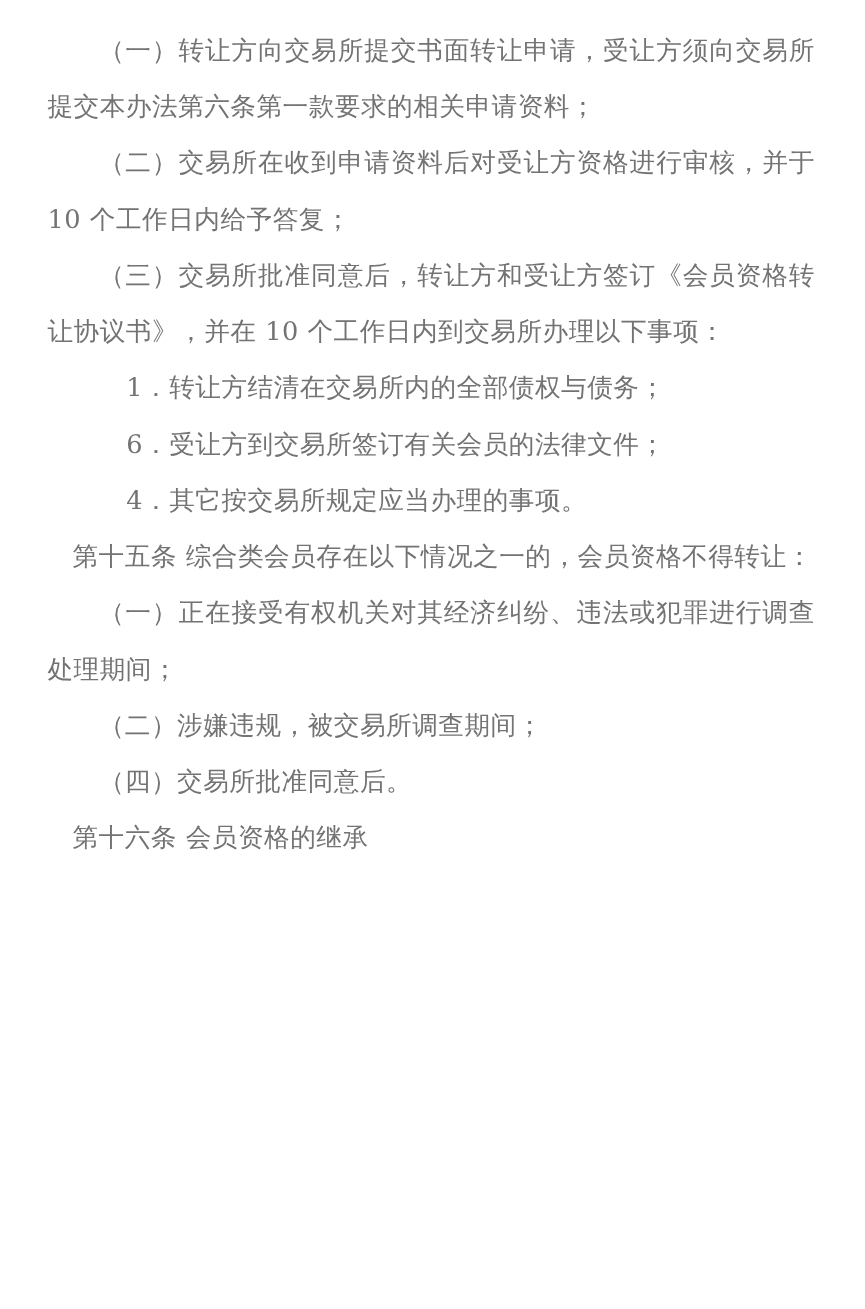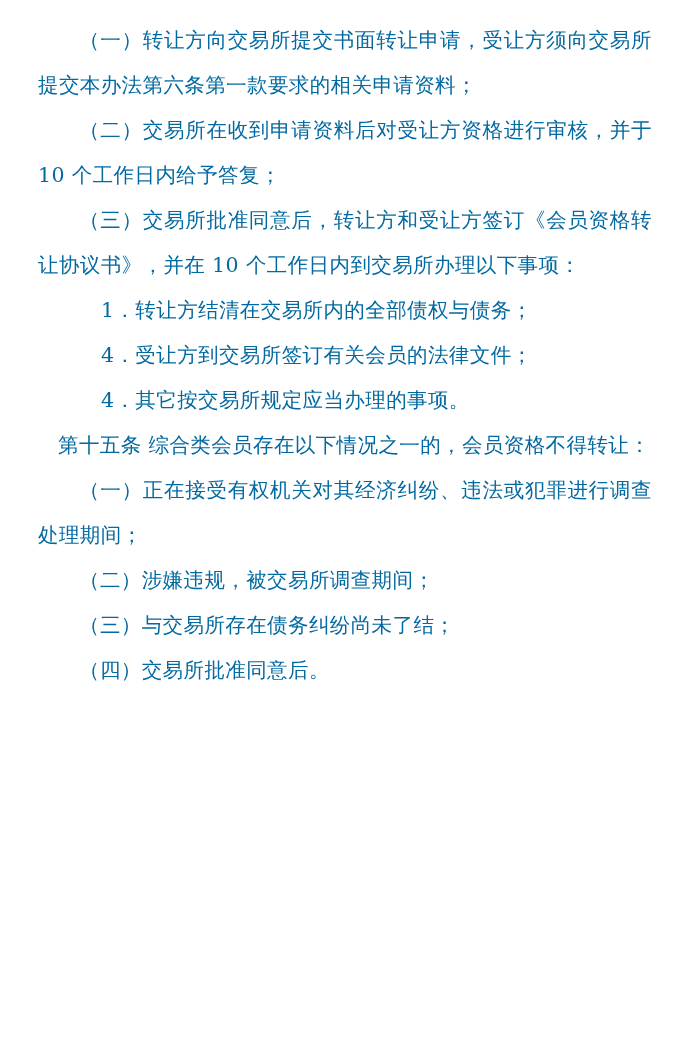--- a/index.html
+++ b/index.html
@@ -21,21 +21,21 @@
     box-sizing: border-box;
     padding: 18px 40px 0 38px;
   }
   .para {
     font-size: 20.5px;
     line-height: 45px;
     text-align: justify;
     text-justify: inter-ideograph;
     letter-spacing: 0.4px;
     margin: 0;
-    color: #0369a1;
+    color: #737373;
     font-weight: 500;
   }
   .indent-2 {
     text-indent: 41px;
   }
   .indent-1 {
     text-indent: 20px;
   }
   .indent-list {
     text-indent: 41px;
@@ -43,20 +43,20 @@
   }
 </style>
 </head>
 <body>
 
 <div class="page">
   <p class="para indent-2">（一）转让方向交易所提交书面转让申请，受让方须向交易所提交本办法第六条第一款要求的相关申请资料；</p>
   <p class="para indent-2">（二）交易所在收到申请资料后对受让方资格进行审核，并于 10 个工作日内给予答复；</p>
   <p class="para indent-2">（三）交易所批准同意后，转让方和受让方签订《会员资格转让协议书》，并在 10 个工作日内到交易所办理以下事项：</p>
   <p class="para indent-list">1．转让方结清在交易所内的全部债权与债务；</p>
-  <p class="para indent-list">4．受让方到交易所签订有关会员的法律文件；</p>
+  <p class="para indent-list">6．受让方到交易所签订有关会员的法律文件；</p>
   <p class="para indent-list">4．其它按交易所规定应当办理的事项。</p>
   <p class="para indent-1">第十五条  综合类会员存在以下情况之一的，会员资格不得转让：</p>
   <p class="para indent-2">（一）正在接受有权机关对其经济纠纷、违法或犯罪进行调查处理期间；</p>
   <p class="para indent-2">（二）涉嫌违规，被交易所调查期间；</p>
-  <p class="para indent-2">（三）与交易所存在债务纠纷尚未了结；</p>
   <p class="para indent-2">（四）交易所批准同意后。</p>
+  <p class="para indent-1">第十六条  会员资格的继承</p>
 </div>
 
 </body></html>

